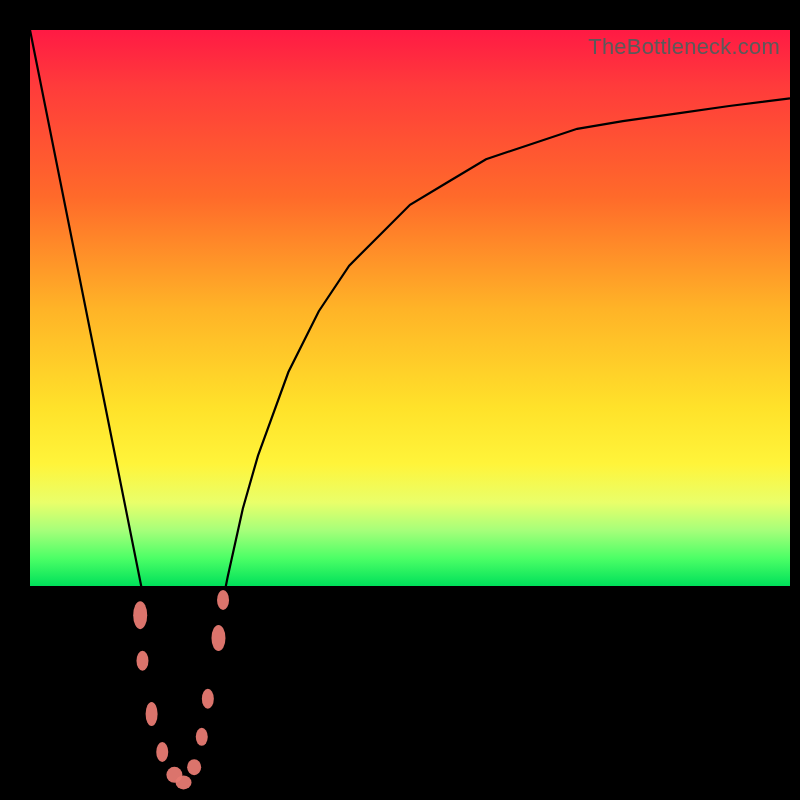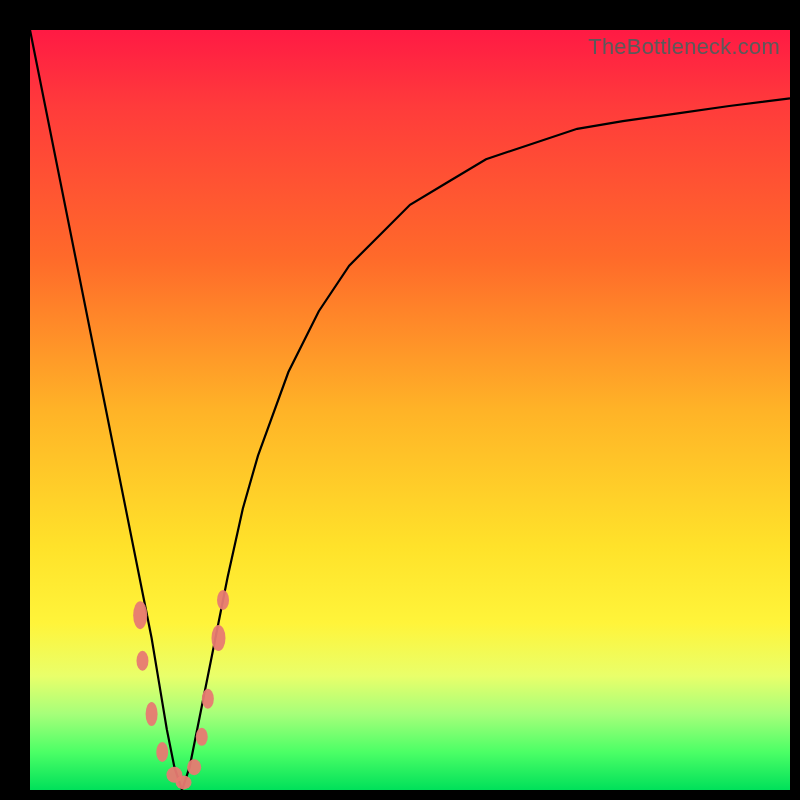--- a/index.html
+++ b/index.html
@@ -15,21 +15,21 @@
     position: relative;
     width: 800px;
     height: 800px;
     background: #000;
   }
   .plot-area {
     position: absolute;
     left: 30px;
     top: 30px;
     width: 760px;
-    height: 760px;
+    height: 556px;
     
     background: linear-gradient(
       to bottom,
       #ff1a44 0%,
       #ff3b3b 10%,
       #ff6a2a 30%,
       #ffb327 50%,
       #ffe22a 68%,
       #fff43a 78%,
       #e9ff6a 85%,

